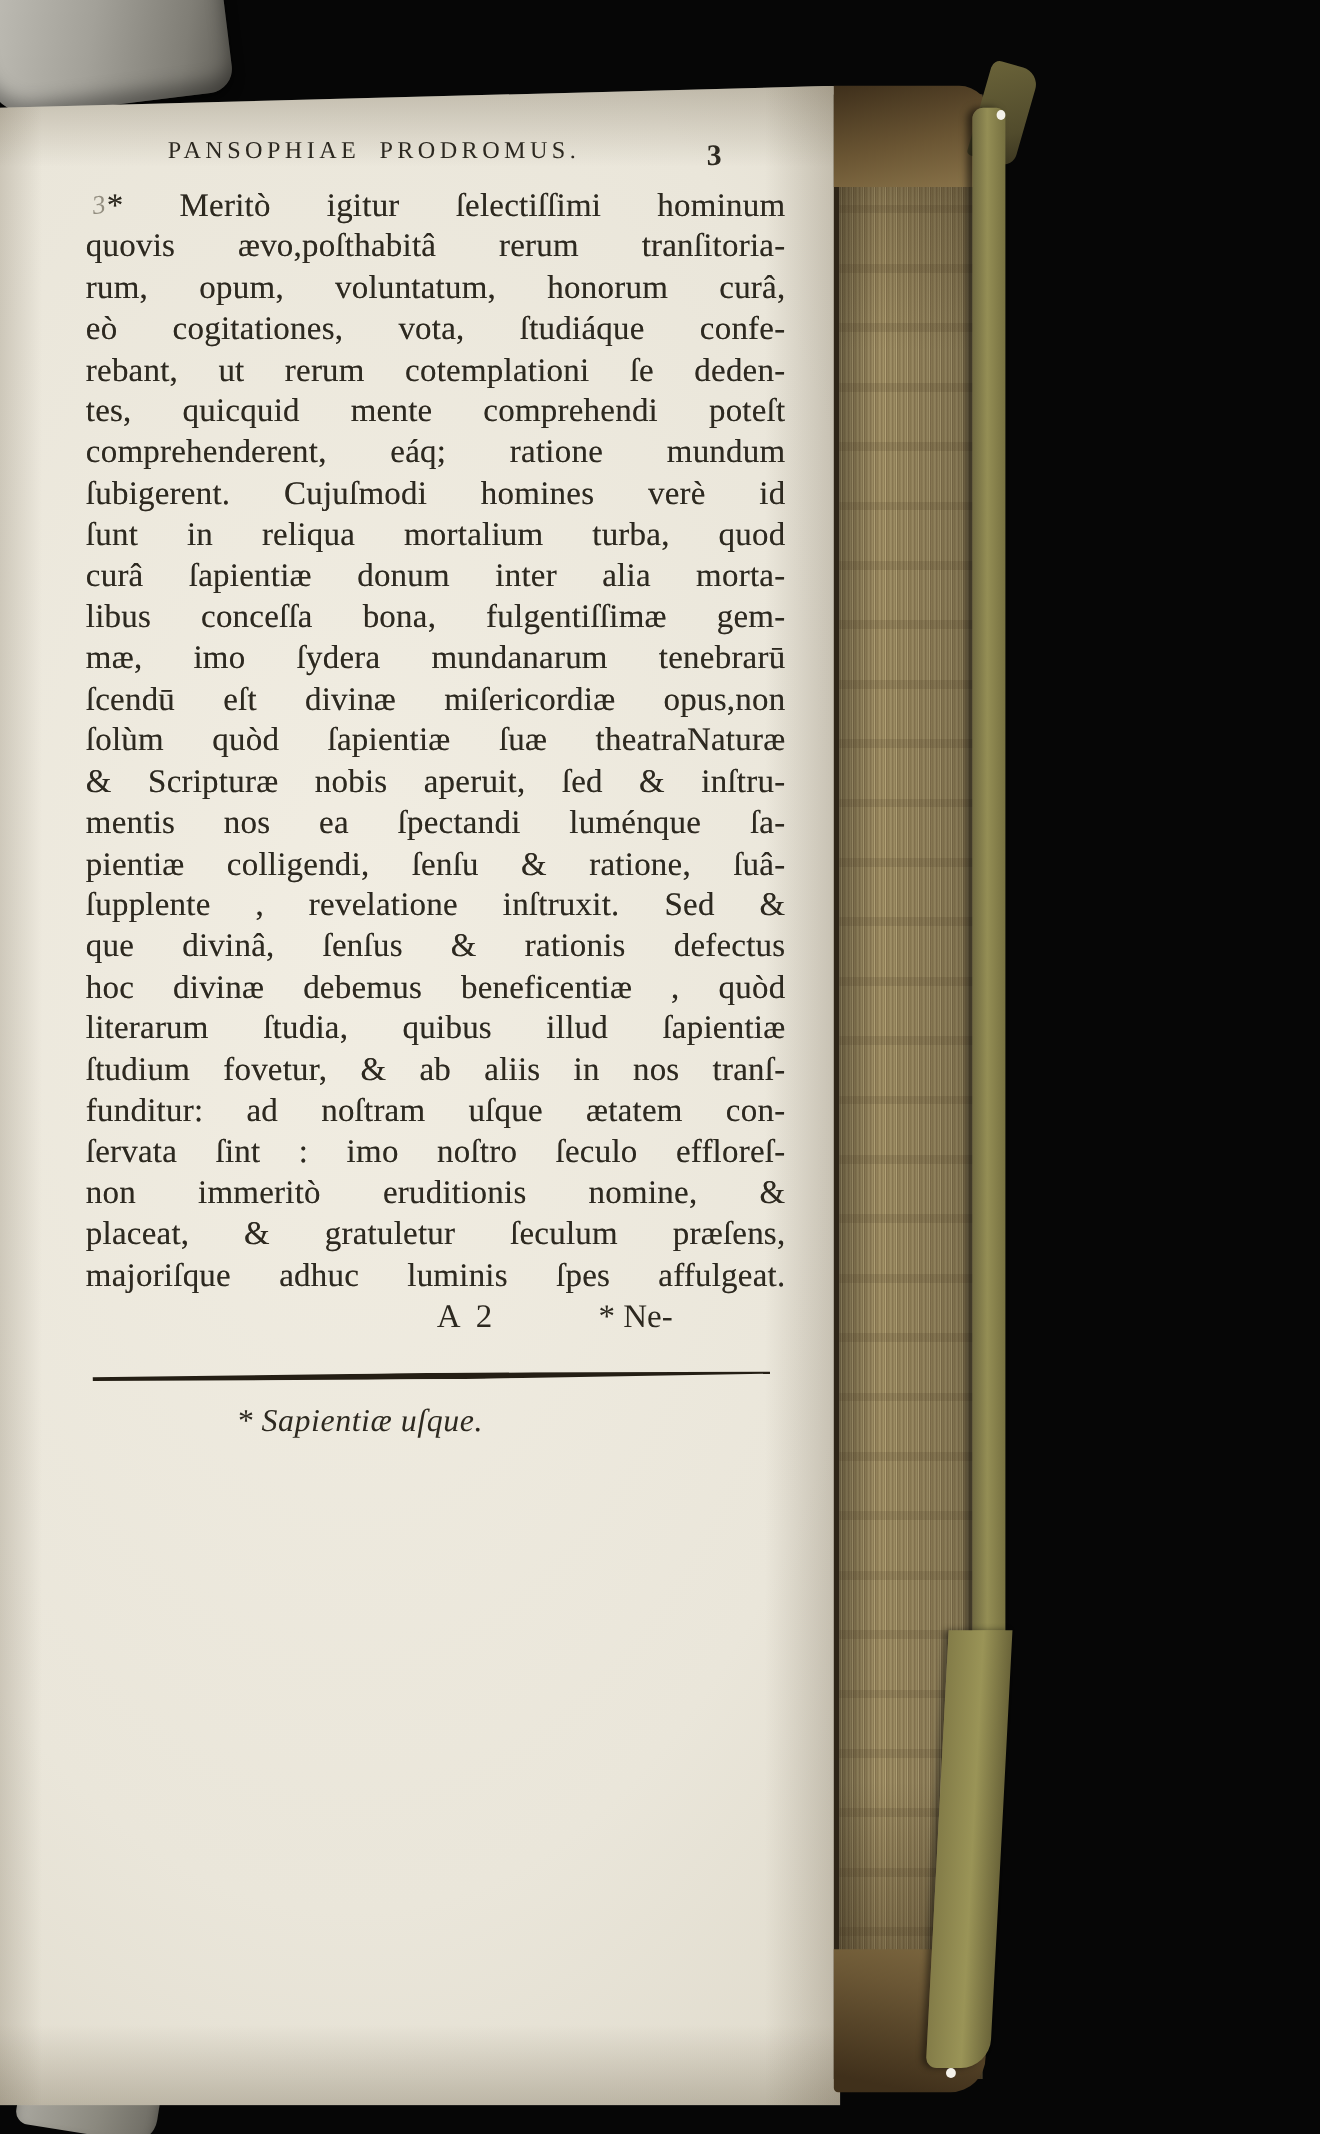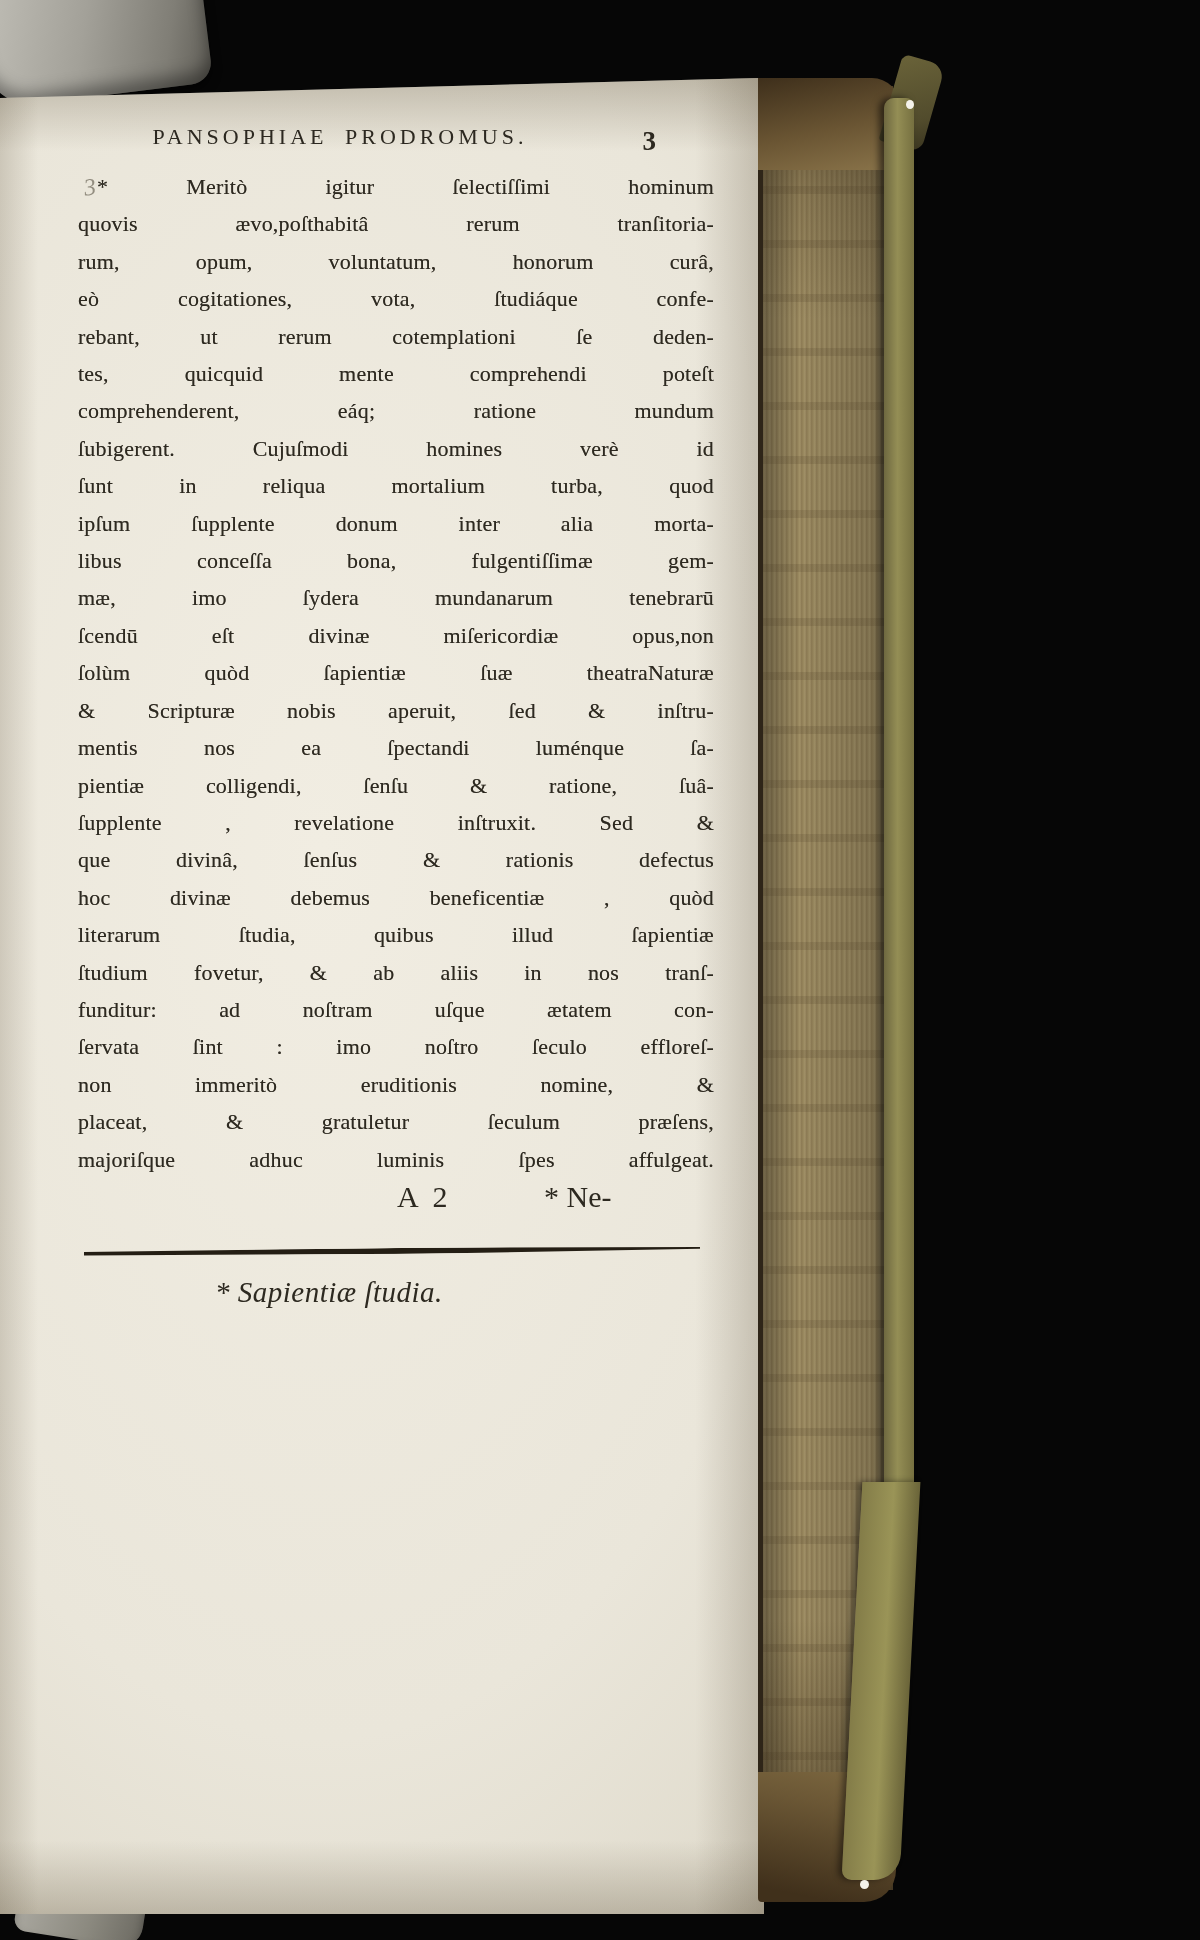--- a/index.html
+++ b/index.html
@@ -36,21 +36,21 @@
       linear-gradient(90deg, rgba(85,72,50,.20) 0%, rgba(0,0,0,0) 5%, rgba(0,0,0,0) 91%, rgba(85,72,50,.26) 100%),
       linear-gradient(180deg, rgba(95,83,60,.30) 0%, rgba(0,0,0,0) 4%, rgba(0,0,0,0) 96%, rgba(95,83,60,.30) 100%);
   }
   
   .text-block{position:absolute;left:78px;top:46px;width:636px;color:#2d2920;}
   .header{position:relative;height:42px;text-align:center;padding-right:112px;box-sizing:border-box;}
   .title{font-size:22px;letter-spacing:4px;word-spacing:8px;color:#2c2820;}
   .page-num{position:absolute;right:58px;top:2px;font-size:27px;font-weight:bold;}
   .body{margin-top:2px;}
   .line{
-    font-size:22px;line-height:37.4px;
+    font-size:30px;line-height:37.4px;
     text-align:justify;text-align-last:justify;text-justify:inter-word;
     letter-spacing:.2px;
     text-shadow:0 0 .5px rgba(45,41,32,.55);
   }
   .line.first{text-indent:19px;}
   .sig-row{position:relative;height:40px;margin-top:2px;font-size:30px;}
   .sig{position:absolute;left:319px;letter-spacing:4px;}
   .catch{position:absolute;left:466px;}
   .rule{
     margin:28px 0 0 6px;width:616px;height:6px;background:#241e14;
@@ -132,21 +132,21 @@
       <div class="body">
         <div class="line first">* Meritò igitur ſelectiſſimi hominum</div>
         <div class="line">quovis ævo,poſthabitâ rerum tranſitoria-</div>
         <div class="line">rum, opum, voluntatum, honorum curâ,</div>
         <div class="line">eò cogitationes, vota, ſtudiáque confe-</div>
         <div class="line">rebant, ut rerum cotemplationi ſe deden-</div>
         <div class="line">tes, quicquid mente comprehendi poteſt</div>
         <div class="line">comprehenderent, eáq; ratione mundum</div>
         <div class="line">ſubigerent. Cujuſmodi homines verè id</div>
         <div class="line">ſunt in reliqua mortalium turba, quod</div>
-        <div class="line">ipſum ſupplente donum inter alia morta-</div>
+        <div class="line">curâ ſapientiæ donum inter alia morta-</div>
         <div class="line">libus conceſſa bona, fulgentiſſimæ gem-</div>
         <div class="line">mæ, imo ſydera mundanarum tenebrarū</div>
         <div class="line">ſcendū eſt divinæ miſericordiæ opus,non</div>
         <div class="line">ſolùm quòd ſapientiæ ſuæ theatraNaturæ</div>
         <div class="line">&amp; Scripturæ nobis aperuit, ſed &amp; inſtru-</div>
         <div class="line">mentis nos ea ſpectandi luménque ſa-</div>
         <div class="line">pientiæ colligendi, ſenſu &amp; ratione, ſuâ-</div>
         <div class="line">ſupplente , revelatione inſtruxit. Sed &amp;</div>
         <div class="line">que divinâ, ſenſus &amp; rationis defectus</div>
         <div class="line">hoc divinæ debemus beneficentiæ , quòd</div>
@@ -159,21 +159,21 @@
         <div class="line">majoriſque adhuc luminis ſpes affulgeat.</div>
       </div>
 
       <div class="sig-row">
         <span class="sig">A 2</span>
         <span class="catch">* Ne-</span>
       </div>
 
       <div class="rule"></div>
 
-      <div class="footnote">* Sapientiæ ſtudia.</div>
+      <div class="footnote">* Sapientiæ uſque.</div>
     </div>
   </div>
 
   <div class="fore-edge">
     <div class="fe-shade"></div>
   </div>
   <div class="fe-top"></div>
   <div class="fe-bottom"></div>
 
   <div class="cover-tip"></div>

